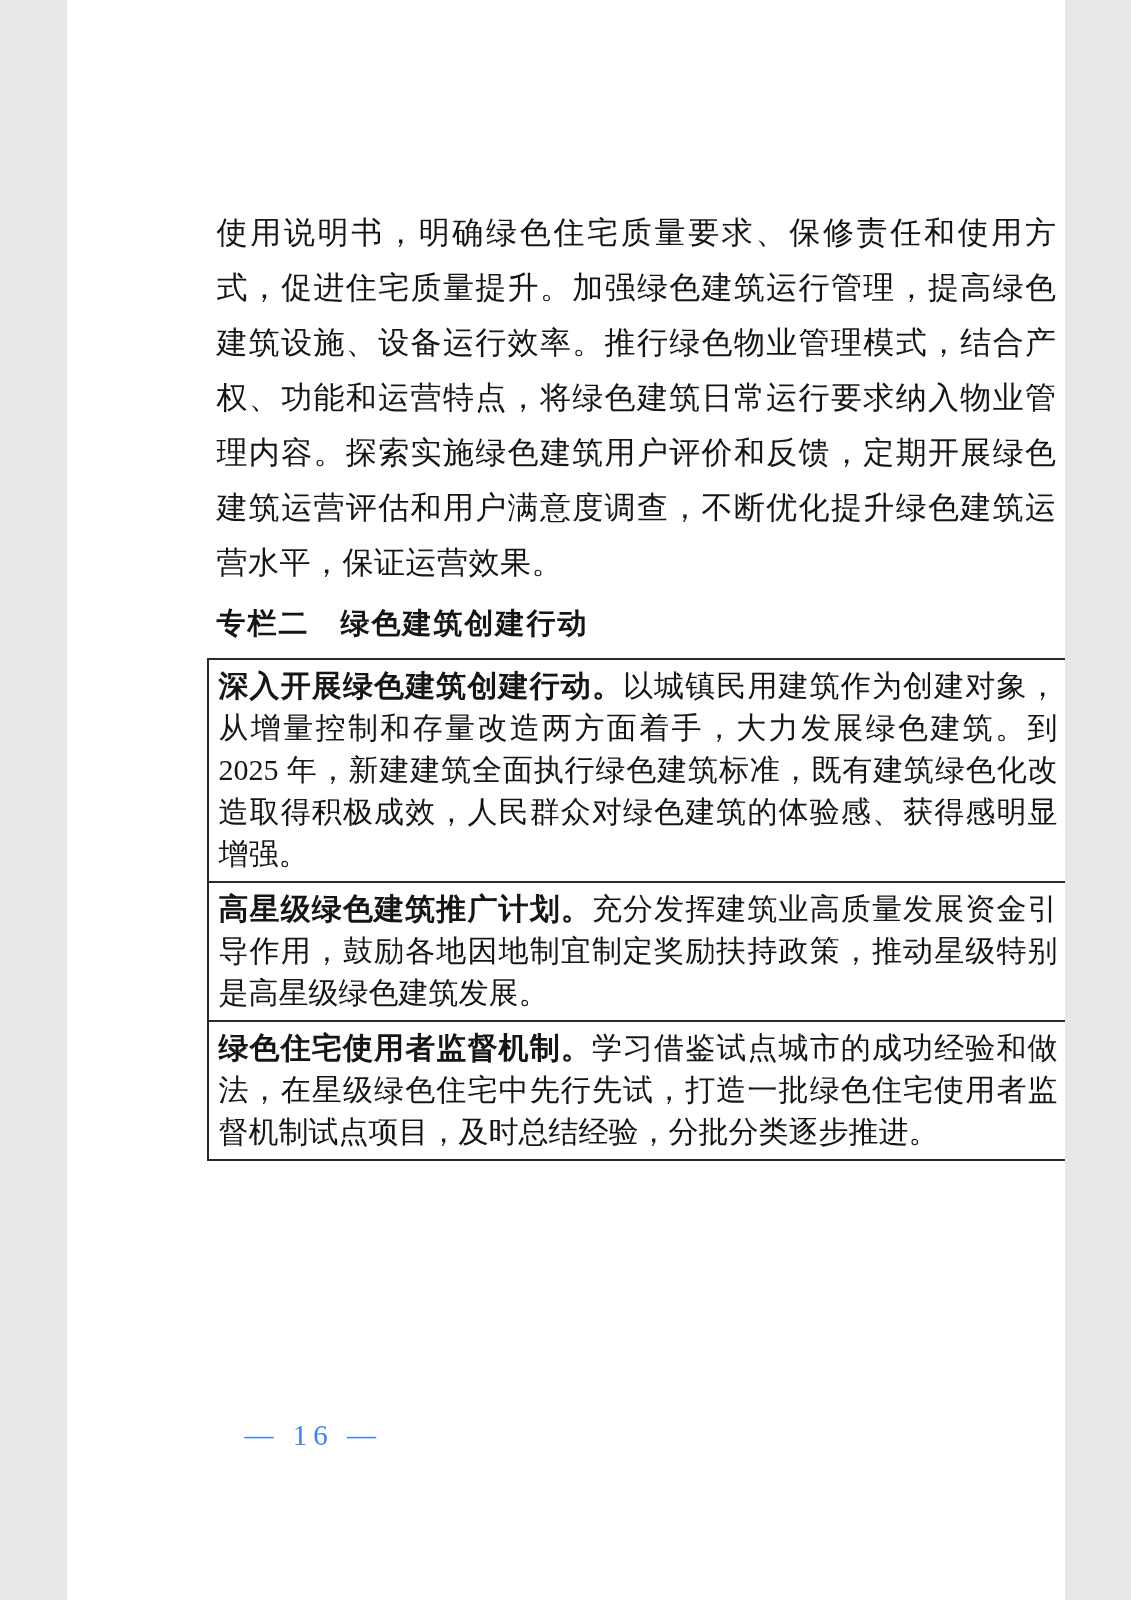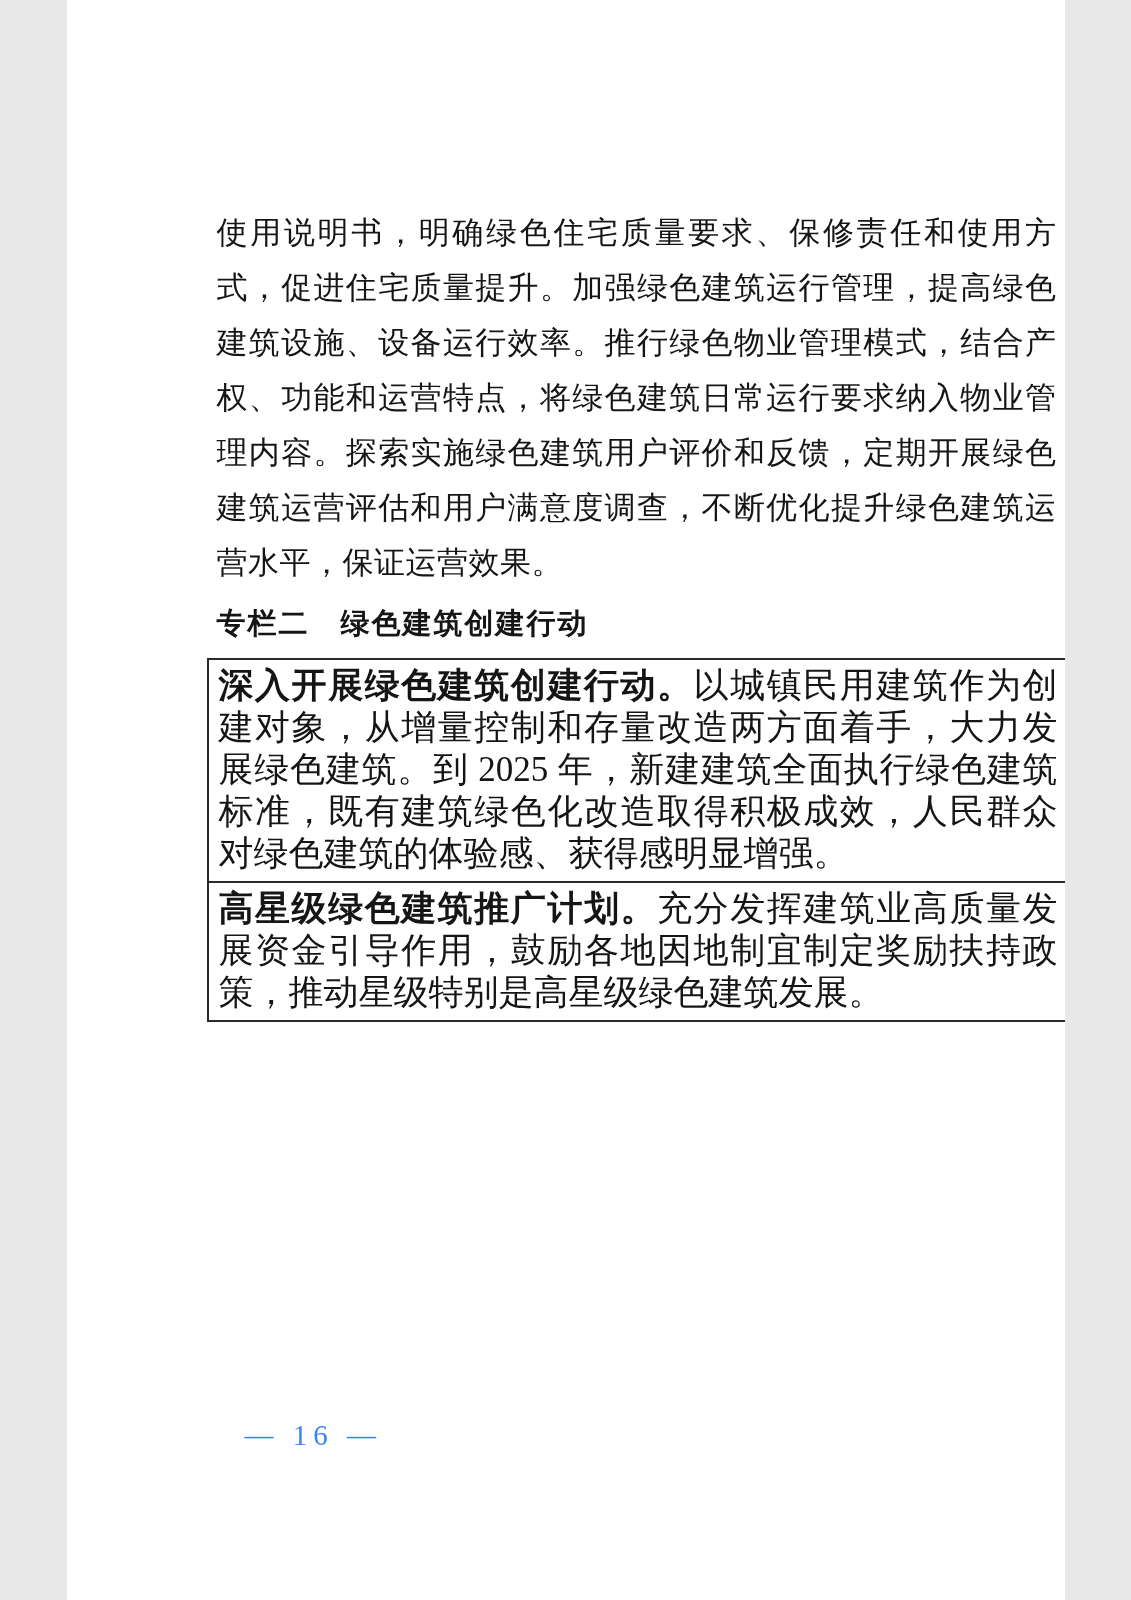--- a/index.html
+++ b/index.html
@@ -47,21 +47,21 @@
   }
 
   .column-box {
     margin-left: -10px;
     margin-right: -13px;
     border: 2px solid #2a2a2a;
   }
 
   .box-section {
     padding: 5px 10px 6px 10px;
-    font-size: 35px;
+    font-size: 30px;
     line-height: 42px;
     text-align: justify;
     text-justify: inter-ideograph;
     border-top: 2px solid #2a2a2a;
   }
 
   .box-section:first-child { border-top: none; }
 
   .box-lead { font-weight: bold; }
 
@@ -90,20 +90,23 @@
     <div class="column-box">
 
       <div class="box-section">
         <span class="box-lead">深入开展绿色建筑创建行动。</span><span>以城镇民用建筑作为创建对象，从增量控制和存量改造两方面着手，大力发展绿色建筑。到 2025 年，新建建筑全面执行绿色建筑标准，既有建筑绿色化改造取得积极成效，人民群众对绿色建筑的体验感、获得感明显增强。</span>
       </div>
 
       <div class="box-section">
         <span class="box-lead">高星级绿色建筑推广计划。</span><span>充分发挥建筑业高质量发展资金引导作用，鼓励各地因地制宜制定奖励扶持政策，推动星级特别是高星级绿色建筑发展。</span>
       </div>
 
+      <div class="box-section">
+        <span class="box-lead">绿色住宅使用者监督机制。</span><span>学习借鉴试点城市的成功经验和做法，在星级绿色住宅中先行先试，打造一批绿色住宅使用者监督机制试点项目，及时总结经验，分批分类逐步推进。</span>
+      </div>
 
     </div>
 
 
   </div>
 
   <div class="page-footer">— 16 —</div>
 </div>
 
 </body></html>

